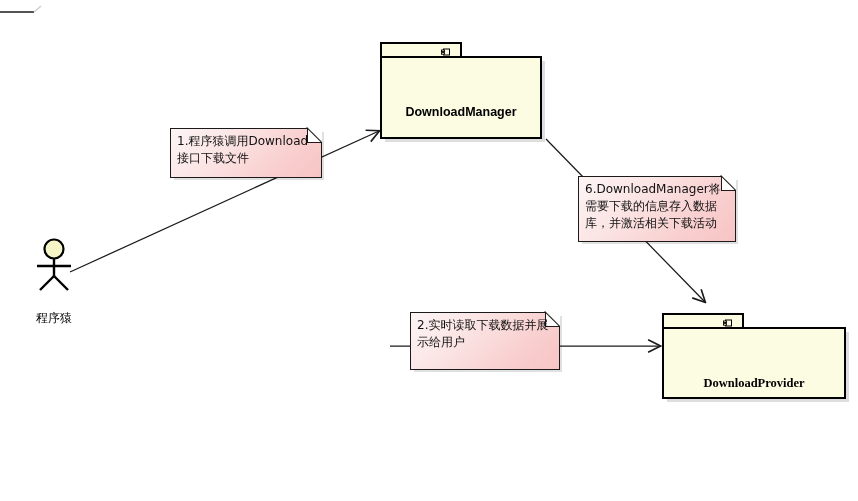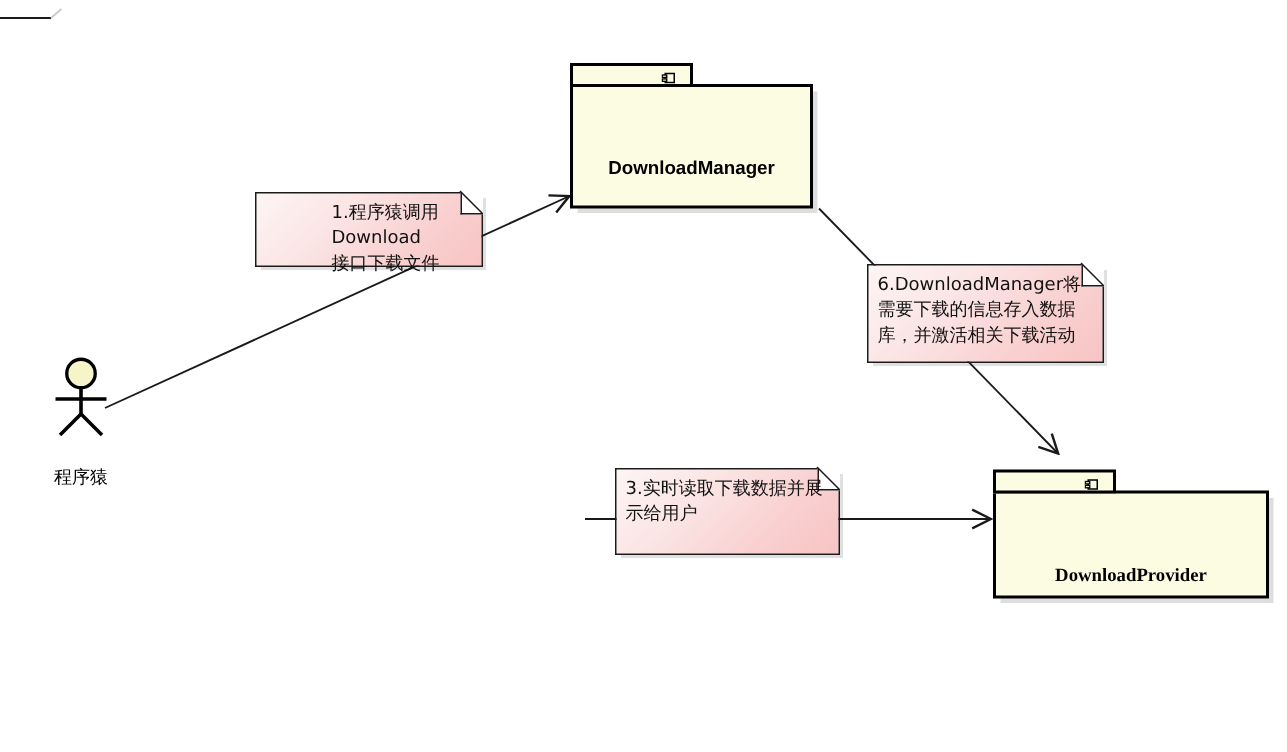--- a/index.html
+++ b/index.html
@@ -201,32 +201,32 @@
         <rect x="2.5" y="2" width="6" height="6" fill="none" stroke="#000000" stroke-width="1"></rect>
         <rect x="0.5" y="3" width="3" height="1.6" fill="#fcfce2" stroke="#000000" stroke-width="0.9"></rect>
         <rect x="0.5" y="5.6" width="3" height="1.6" fill="#fcfce2" stroke="#000000" stroke-width="0.9"></rect>
       </svg>
     </div>
     <div class="body">
       <div class="title">DownloadProvider</div>
     </div>
   </div>
 
-  <div class="note" style="left:170px; top:128px; width:152px; height:50px;padding-left:44px;">
+  <div class="note" style="left:170px; top:128px; width:152px; height:50px;">
     <div class="fold"></div>
     <div class="text">1.程序猿调用Download
 接口下载文件</div>
   </div>
 
   <div class="note" style="left:578px; top:176px; width:158px; height:66px;">
     <div class="fold"></div>
     <div class="text">6.DownloadManager将
 需要下载的信息存入数据
 库，并激活相关下载活动</div>
   </div>
 
   <div class="note" style="left:410px; top:312px; width:150px; height:58px;">
     <div class="fold"></div>
-    <div class="text">3.实时读取下载数据并展
+    <div class="text">2.实时读取下载数据并展
 示给用户</div>
   </div>
 
 </div>
 
 </body></html>

